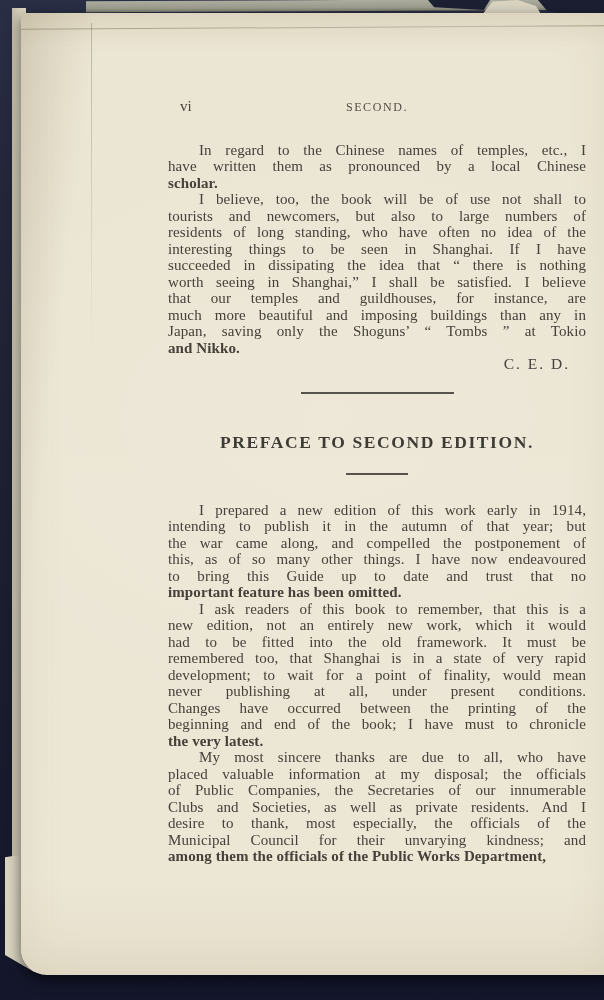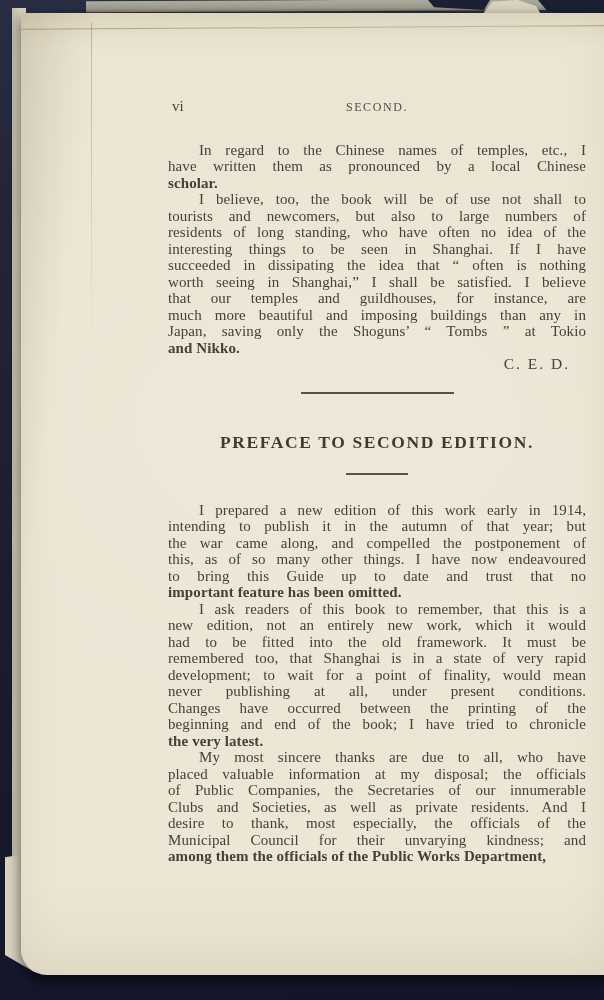--- a/index.html
+++ b/index.html
@@ -62,21 +62,21 @@
     background:linear-gradient(180deg,rgba(120,108,80,0.4),rgba(120,108,80,0) 80%);
   }
   
   .text-col{
     position:absolute;left:147px;top:85px;width:418px;
     color:#454139;
     font-size:15px;line-height:16.5px;
     letter-spacing:0.1px;
   }
   .header-row{position:relative;height:16.5px;}
-  .page-number{position:absolute;left:4px;top:0;font-size:15px;color:#4a463e;}
+  .page-number{position:absolute;left:12px;top:0;font-size:15px;color:#4a463e;}
   .running-header{
     position:absolute;left:0;right:0;top:1px;text-align:center;
     font-size:12px;letter-spacing:1.6px;color:#514d44;
   }
   .para{margin:0;}
   .para-1{margin-top:27px;}
   .tline{text-align:justify;text-align-last:justify;white-space:normal;}
   .tline-last{text-align-last:left;font-weight:bold;}
   .tline-first{text-indent:31px;}
   .signature{text-align:right;padding-right:16px;font-size:15.5px;letter-spacing:2px;color:#44403a;}
@@ -118,21 +118,21 @@
           <div class="tline tline-first">In regard to the Chinese names of temples, etc., I</div>
           <div class="tline">have written them as pronounced by a local Chinese</div>
           <div class="tline tline-last">scholar.</div>
         </div>
 
       <div class="para">
           <div class="tline tline-first">I believe, too, the book will be of use not shall to</div>
           <div class="tline">tourists and newcomers, but also to large numbers of</div>
           <div class="tline">residents of long standing, who have often no idea of the</div>
           <div class="tline">interesting things to be seen in Shanghai.  If I have</div>
-          <div class="tline">succeeded in dissipating the idea that “ often is nothing</div>
+          <div class="tline">succeeded in dissipating the idea that “ there is nothing</div>
           <div class="tline">worth seeing in Shanghai,” I shall be satisfied.  I believe</div>
           <div class="tline">that our temples and guildhouses, for instance, are</div>
           <div class="tline">much more beautiful and imposing buildings than any in</div>
           <div class="tline">Japan, saving only the Shoguns’ “ Tombs ” at Tokio</div>
           <div class="tline tline-last">and Nikko.</div>
         </div>
 
       <div class="signature">C. E. D.</div>
 
       <div class="rule rule-1"></div>
@@ -151,21 +151,21 @@
         </div>
 
       <div class="para">
           <div class="tline tline-first">I ask readers of this book to remember, that this is a</div>
           <div class="tline">new edition, not an entirely new work, which it would</div>
           <div class="tline">had to be fitted into the old framework.  It must be</div>
           <div class="tline">remembered too, that Shanghai is in a state of very rapid</div>
           <div class="tline">development; to wait for a point of finality, would mean</div>
           <div class="tline">never publishing at all, under present conditions.</div>
           <div class="tline">Changes have occurred between the printing of the</div>
-          <div class="tline">beginning and end of the book; I have tried to chronicle</div>
+          <div class="tline">beginning and end of the book; I have must to chronicle</div>
           <div class="tline tline-last">the very latest.</div>
         </div>
 
       <div class="para">
           <div class="tline tline-first">My most sincere thanks are due to all, who have</div>
           <div class="tline">placed valuable information at my disposal; the officials</div>
           <div class="tline">of Public Companies, the Secretaries of our innumerable</div>
           <div class="tline">Clubs and Societies, as well as private residents.  And I</div>
           <div class="tline">desire to thank, most especially, the officials of the</div>
           <div class="tline">Municipal Council for their unvarying kindness; and</div>

